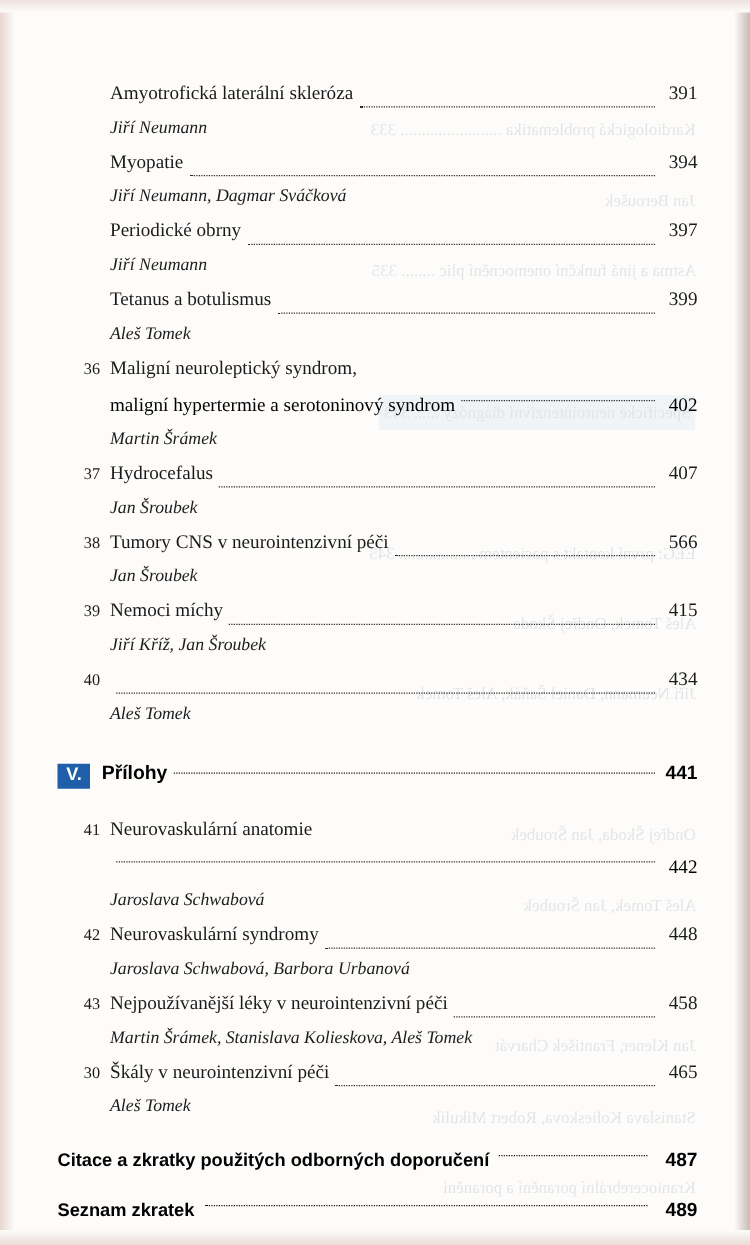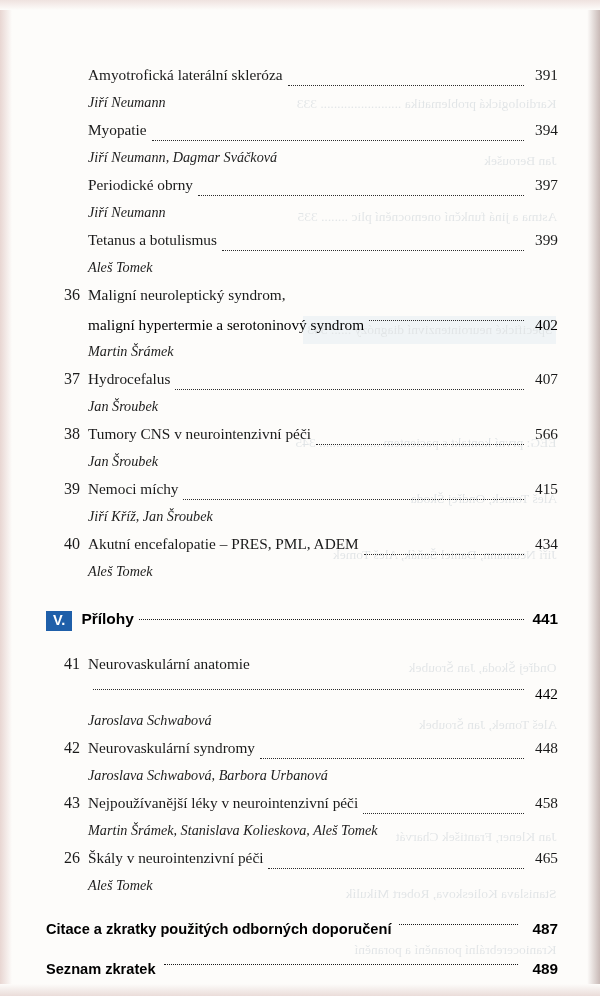--- a/index.html
+++ b/index.html
@@ -78,21 +78,21 @@
     align-items: flex-end;
     font-size: 15.3px;
     line-height: 30px;
     color: #1a1a1a;
   }
   .num {
     width: 34px;
     flex: 0 0 34px;
     text-align: right;
     padding-right: 8px;
-    font-size: 16px;
+    font-size: 13px;
   }
   .title {
     white-space: nowrap;
   }
   .dots {
     flex: 1 1 auto;
     margin: 0 4px 0 5px;
     border-bottom: 1.4px dotted #2b2b2b;
     transform: translateY(-4px);
     min-width: 10px;
@@ -267,21 +267,20 @@
     <div class="row">
       <span class="num">39</span>
       <span class="title">Nemoci míchy</span>
       <span class="dots"></span>
       <span class="pg">415</span>
     </div>
     <div class="author">Jiří Kříž, Jan Šroubek</div>
 
     <div class="row">
       <span class="num">40</span>
-      <span class="title">Akutní encefalopatie – PRES, PML, ADEM</span>
       <span class="dots"></span>
       <span class="pg">434</span>
     </div>
     <div class="author">Aleš Tomek</div>
 
     <div class="part">
       <span class="part-badge">V.</span>
       <span class="part-title">Přílohy</span>
       <span class="dots"></span>
       <span class="pg">441</span>
@@ -309,21 +308,21 @@
 
       <div class="row">
         <span class="num">43</span>
         <span class="title">Nejpoužívanější léky v neurointenzivní péči</span>
         <span class="dots"></span>
         <span class="pg">458</span>
       </div>
       <div class="author">Martin Šrámek, Stanislava Kolieskova, Aleš Tomek</div>
 
       <div class="row">
-        <span class="num">26</span>
+        <span class="num">30</span>
         <span class="title">Škály v neurointenzivní péči</span>
         <span class="dots"></span>
         <span class="pg">465</span>
       </div>
       <div class="author">Aleš Tomek</div>
 
     </div>
 
     <div class="back">
       <span class="title">Citace a zkratky použitých odborných doporučení</span>

